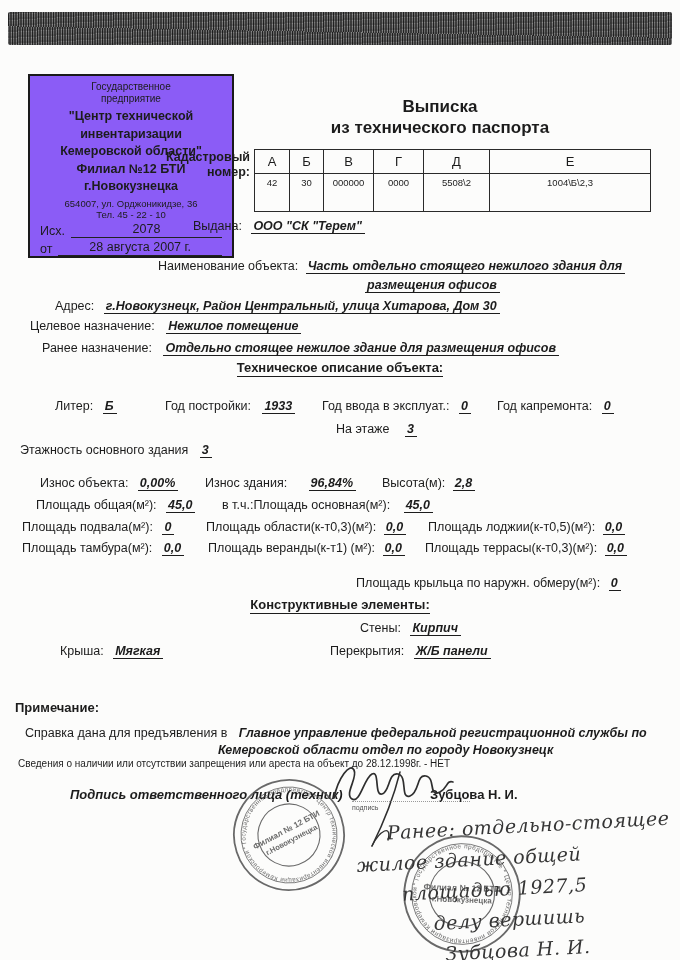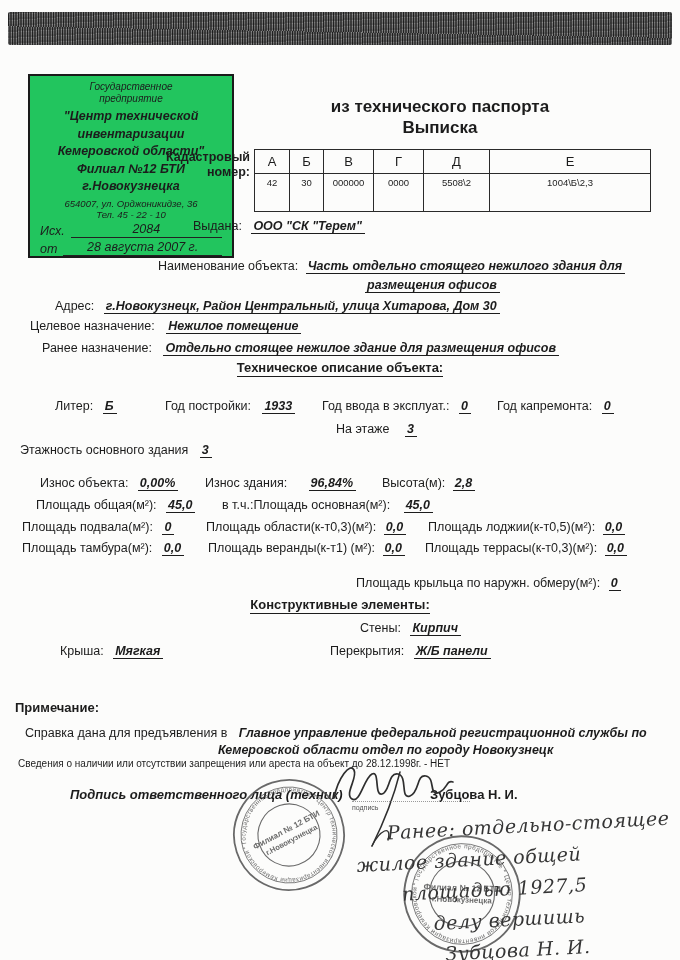--- a/index.html
+++ b/index.html
@@ -6,21 +6,21 @@
   .page{position:relative;width:680px;height:960px;background:#fcfcfb;overflow:hidden;
         font-family:"Liberation Sans",sans-serif;color:#1c1c1c;}
   
   .scanband{position:absolute;left:8px;top:12px;width:664px;height:33px;background-color:#5f5f5f;
     background-image:
       repeating-linear-gradient(92deg, rgba(25,25,25,.85) 0 1px, rgba(130,130,130,.55) 1px 2px, rgba(55,55,55,.8) 2px 4px, rgba(165,165,165,.45) 4px 5px),
       repeating-linear-gradient(177deg, rgba(35,35,35,.7) 0 2px, rgba(150,150,150,.35) 2px 3px, rgba(70,70,70,.7) 3px 6px);
     border-radius:2px;}
   
   .stampbox{position:absolute;left:28px;top:74px;width:202px;height:180px;border:2.5px solid #1a1a1a;
-            text-align:center;background:#22c55e;font-style:italic;}
+            text-align:center;background:#8b5cf6;}
   .sb-small{font-size:10px;line-height:12px;margin-top:5px;}
   .sb-bold{font-size:12.5px;font-weight:bold;line-height:17.5px;}
   .sb-tiny{font-size:9.5px;line-height:11px;}
   .sb-row{display:flex;font-size:12.5px;margin:2px 10px 0 10px;align-items:flex-end;text-align:left;}
   .sb-row .num{flex:1;text-align:center;border-bottom:1.2px solid #222;margin-left:6px;padding-bottom:1px;}
   
   .title{position:absolute;left:240px;top:96px;width:400px;text-align:center;font-weight:bold;font-size:17px;line-height:21px;}
   
   .cad-label{position:absolute;left:162px;top:150px;width:88px;text-align:right;font-weight:bold;font-size:12.5px;line-height:15px;}
   .cad-table{position:absolute;left:254px;top:149px;border-collapse:collapse;table-layout:fixed;}
@@ -54,31 +54,31 @@
     <div class="sb-small" style="padding:0 36px;">Государственное предприятие</div>
     <div class="sb-bold" style="margin-top:3px;">"Центр технической</div>
     <div class="sb-bold">инвентаризации</div>
     <div class="sb-bold">Кемеровской области"</div>
     <div class="sb-bold">Филиал №12 БТИ</div>
     <div class="sb-bold">г.Новокузнецка</div>
     <div class="sb-tiny" style="margin-top:2px;">654007, ул. Орджоникидзе, 36</div>
     <div class="sb-tiny">Тел. 45 - 22 - 10</div>
     <div class="sb-row">
       <span>Исх.</span>
-      <span class="num">2084</span>
+      <span class="num">2078</span>
     </div>
     <div class="sb-row">
       <span>от</span>
       <span class="num">28 августа 2007 г.</span>
     </div>
   </div>
 
   <div class="title">
+    <div>Выписка</div>
     <div>из технического паспорта</div>
-    <div>Выписка</div>
   </div>
 
   <div class="cad-label">
     <div>Кадастровый</div>
     <div>номер:</div>
   </div>
   <table class="cad-table">
     <colgroup>
         <col style="width:35px">
         <col style="width:34px">

